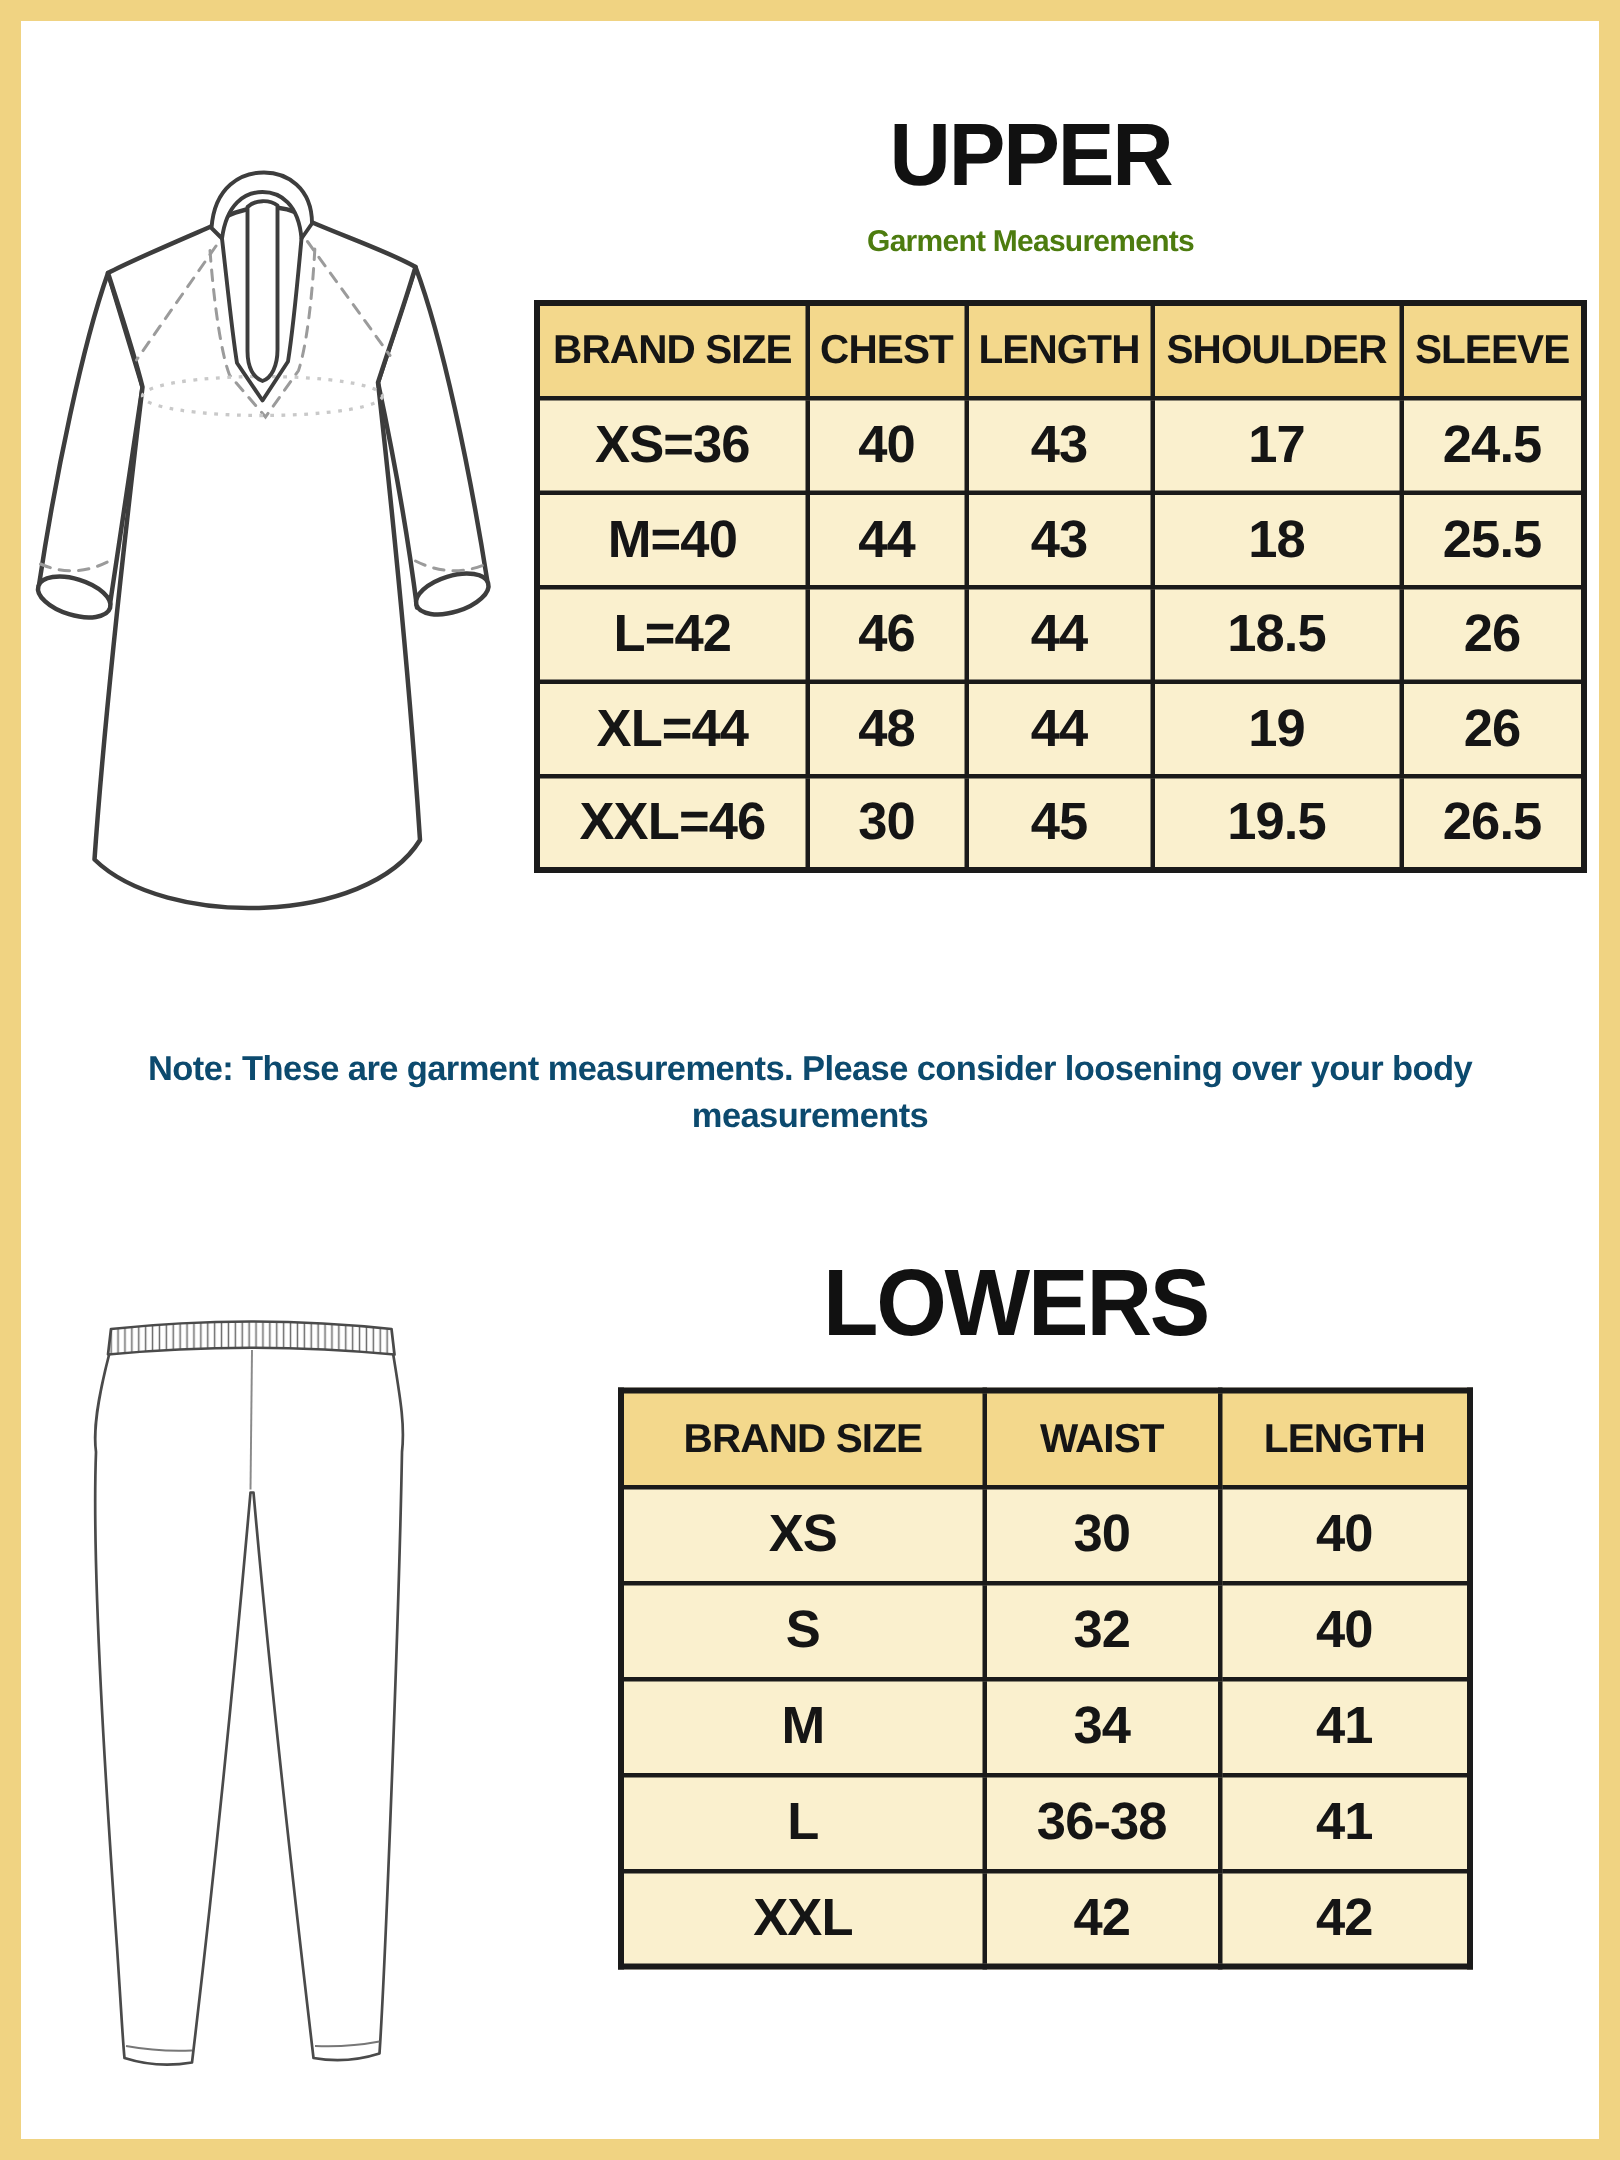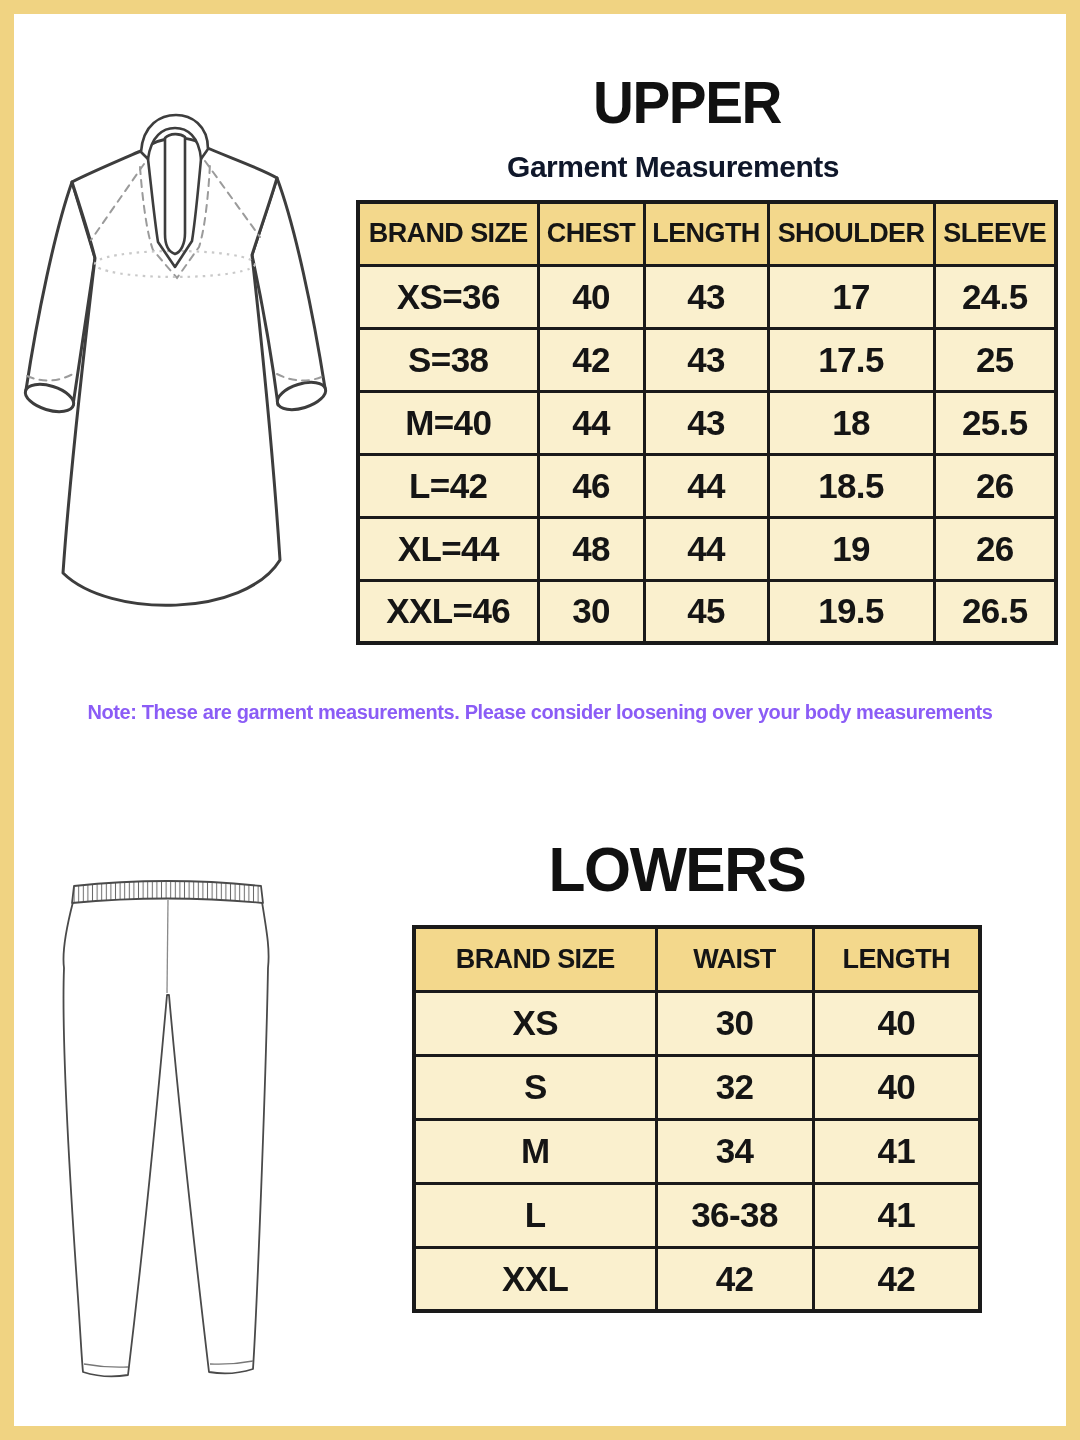--- a/index.html
+++ b/index.html
@@ -11,44 +11,44 @@
     position:absolute; inset:0; border:14px solid var(--frame-gold,#F0D382);
     pointer-events:none; z-index:10;
   }
   .section-title {
     position:absolute; text-align:center; font-weight:bold; color:#111;
     letter-spacing:-1.5px; line-height:1; transform:scaleX(0.96);
   }
   .upper-title   { top:74px;  left:338px; width:698px; font-size:59px; }
   .lowers-title  { top:838px; left:394px; width:566px; font-size:63px; }
   .upper-subtitle {
-    position:absolute; top:150px; left:324px; width:698px; text-align:center;
-    font-weight:bold; font-size:30px; letter-spacing:-0.5px; color:#0f172a;
+    position:absolute; top:150px; left:338px; width:698px; text-align:center;
+    font-weight:bold; font-size:20px; letter-spacing:-0.5px; color:#4d7c0f;
   }
   table.size-table {
     position:absolute; border-collapse:collapse; table-layout:fixed;
     background:var(--table-cell-bg,#FAF0CE);
     border:4px solid var(--table-border,#1A1A1A);
     margin-left:18px;
   }
   .size-table th, .size-table td {
     border:3px solid var(--table-border,#1A1A1A); text-align:center;
     vertical-align:middle; font-weight:bold; color:#151515;
     letter-spacing:-0.6px; padding:0;
   }
   .size-table th { background:var(--table-header-bg,#F3D88C); font-size:27px; }
   .size-table td { font-size:35px; }
   #upper-table  { left:338px; top:200px; width:698px; }
   #upper-table tr { height:63px; }
   #lowers-table { left:394px; top:925px; width:566px; }
   #lowers-table tr { height:64px; }
   .note {
     position:absolute; top:697px; left:40px; width:1000px; text-align:center;
-    font-weight:bold; font-size:20px; line-height:31px; letter-spacing:-0.4px;
-    color:#8b5cf6;
+    font-weight:bold; font-size:23px; line-height:31px; letter-spacing:-0.4px;
+    color:#0c4a6e;
   }
   .kurta-svg { position:absolute; left:15px; top:112px; width:330px; height:550px; }
   .pants-svg { position:absolute; left:58px; top:878px; width:220px; height:500px; }
 </style>
 </head>
 <body>
 
 <div class="page">
   <div class="frame"></div>
 
@@ -97,27 +97,20 @@
       </thead>
     <tbody>
         <tr>
           <td>XS=36</td>
           <td>40</td>
           <td>43</td>
           <td>17</td>
           <td>24.5</td>
         </tr>
         <tr>
-          <td>S=38</td>
-          <td>42</td>
-          <td>43</td>
-          <td>17.5</td>
-          <td>25</td>
-        </tr>
-        <tr>
           <td>M=40</td>
           <td>44</td>
           <td>43</td>
           <td>18</td>
           <td>25.5</td>
         </tr>
         <tr>
           <td>L=42</td>
           <td>46</td>
           <td>44</td>

